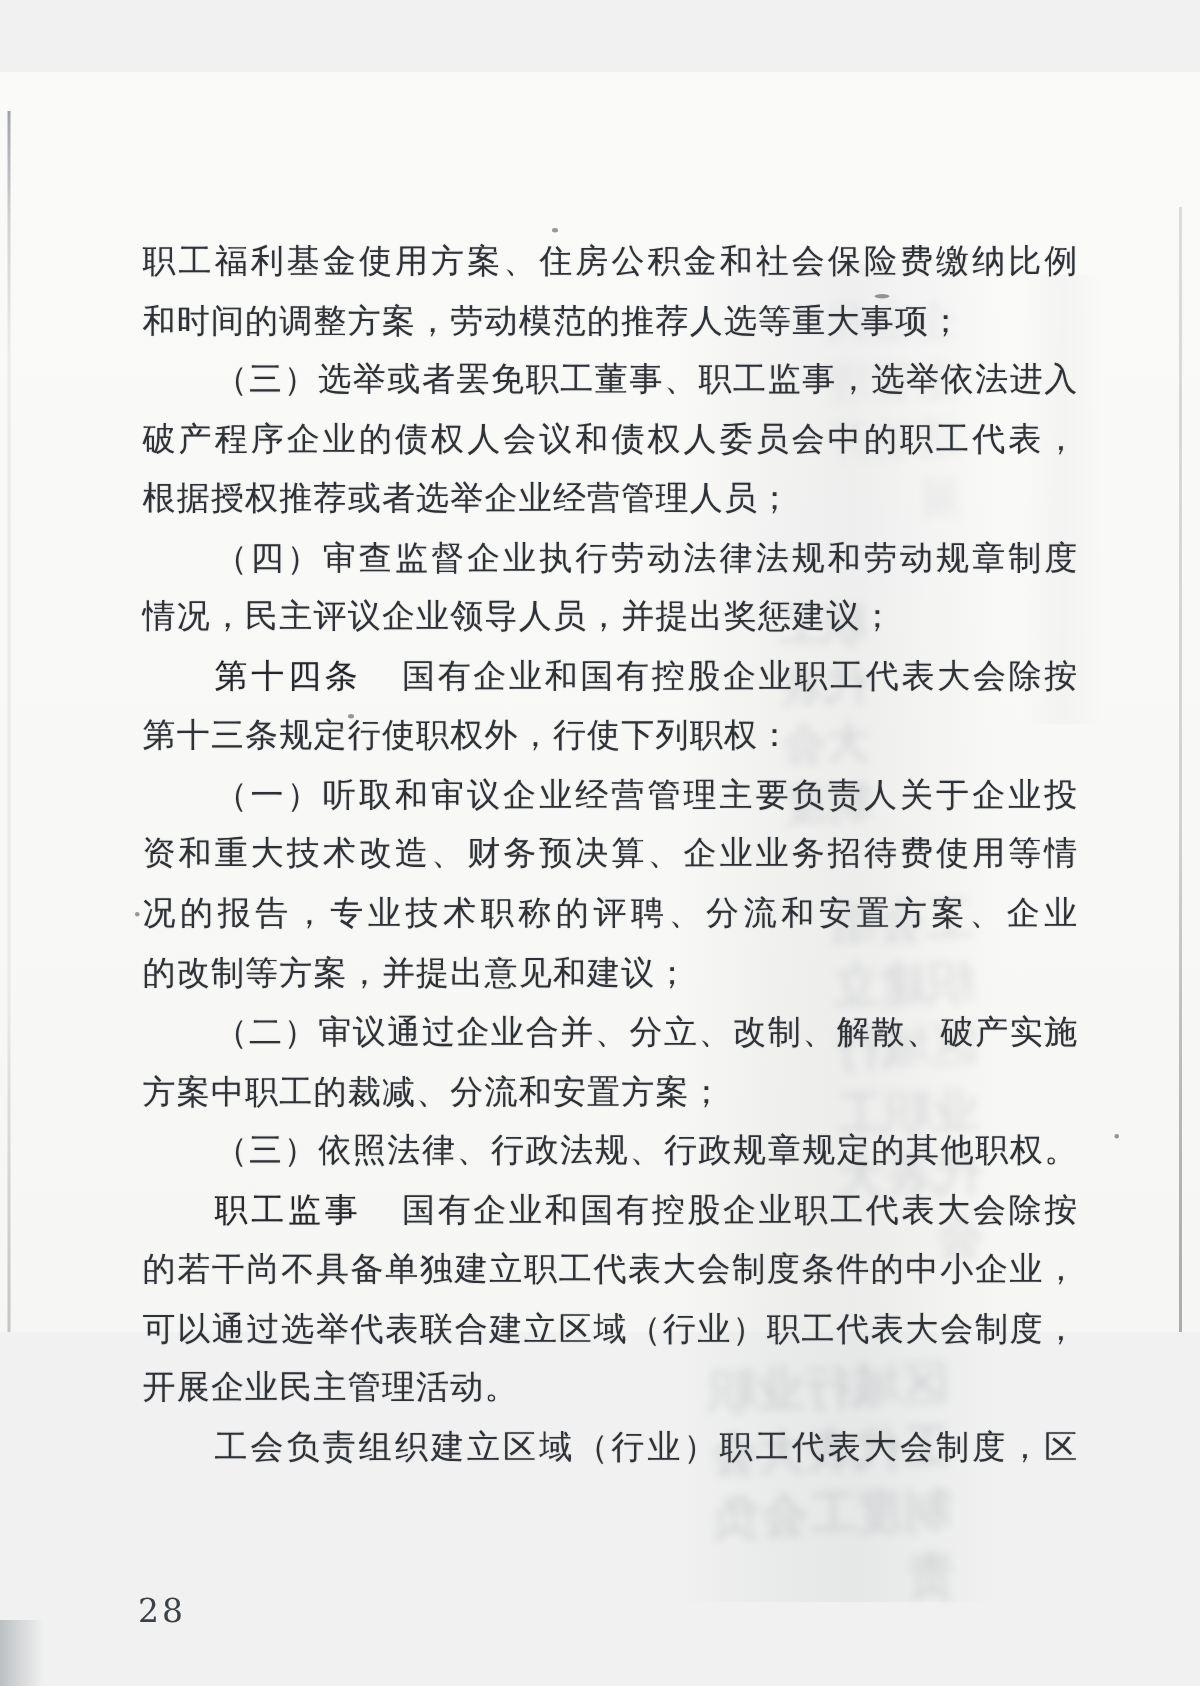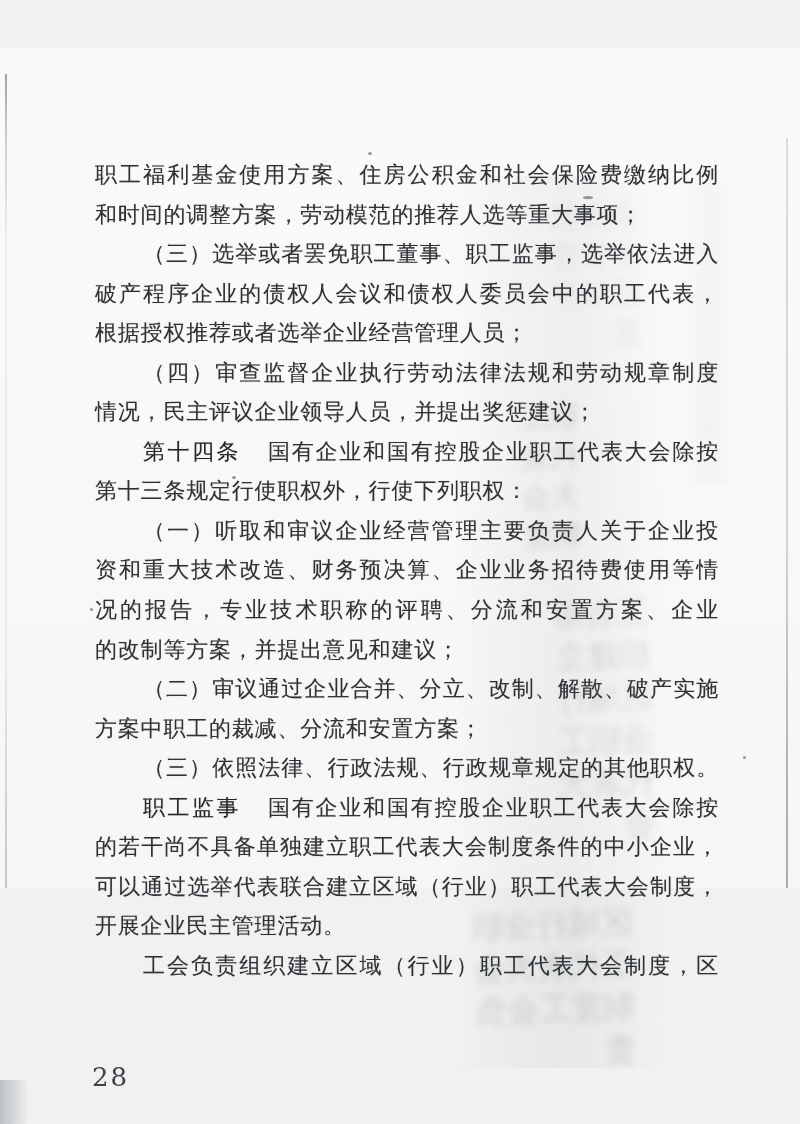--- a/index.html
+++ b/index.html
@@ -66,21 +66,21 @@
     color:#2e3237;
     text-shadow:0 0 1px rgba(52,56,62,.30);
   }
   .line{width:624px;white-space:nowrap;}
   .line.just{white-space:normal;text-align:justify;text-align-last:justify;text-justify:inter-character;}
   .line.ind{padding-left:48px;width:576px;}
   .head{font-weight:400;color:#24262b;letter-spacing:1.5px;}
   .gap{display:inline-block;width:26px;}
   .page-number{
     position:absolute;left:92px;top:1014px;
-    font-size:26px;letter-spacing:2px;color:#3c4148;
+    font-size:22px;letter-spacing:2px;color:#3c4148;
   }
 </style>
 </head>
 <body>
 
 <div class="page">
 
   <div class="band1"></div>
   <div class="band2"></div>
   <div id="ghost-layer">

